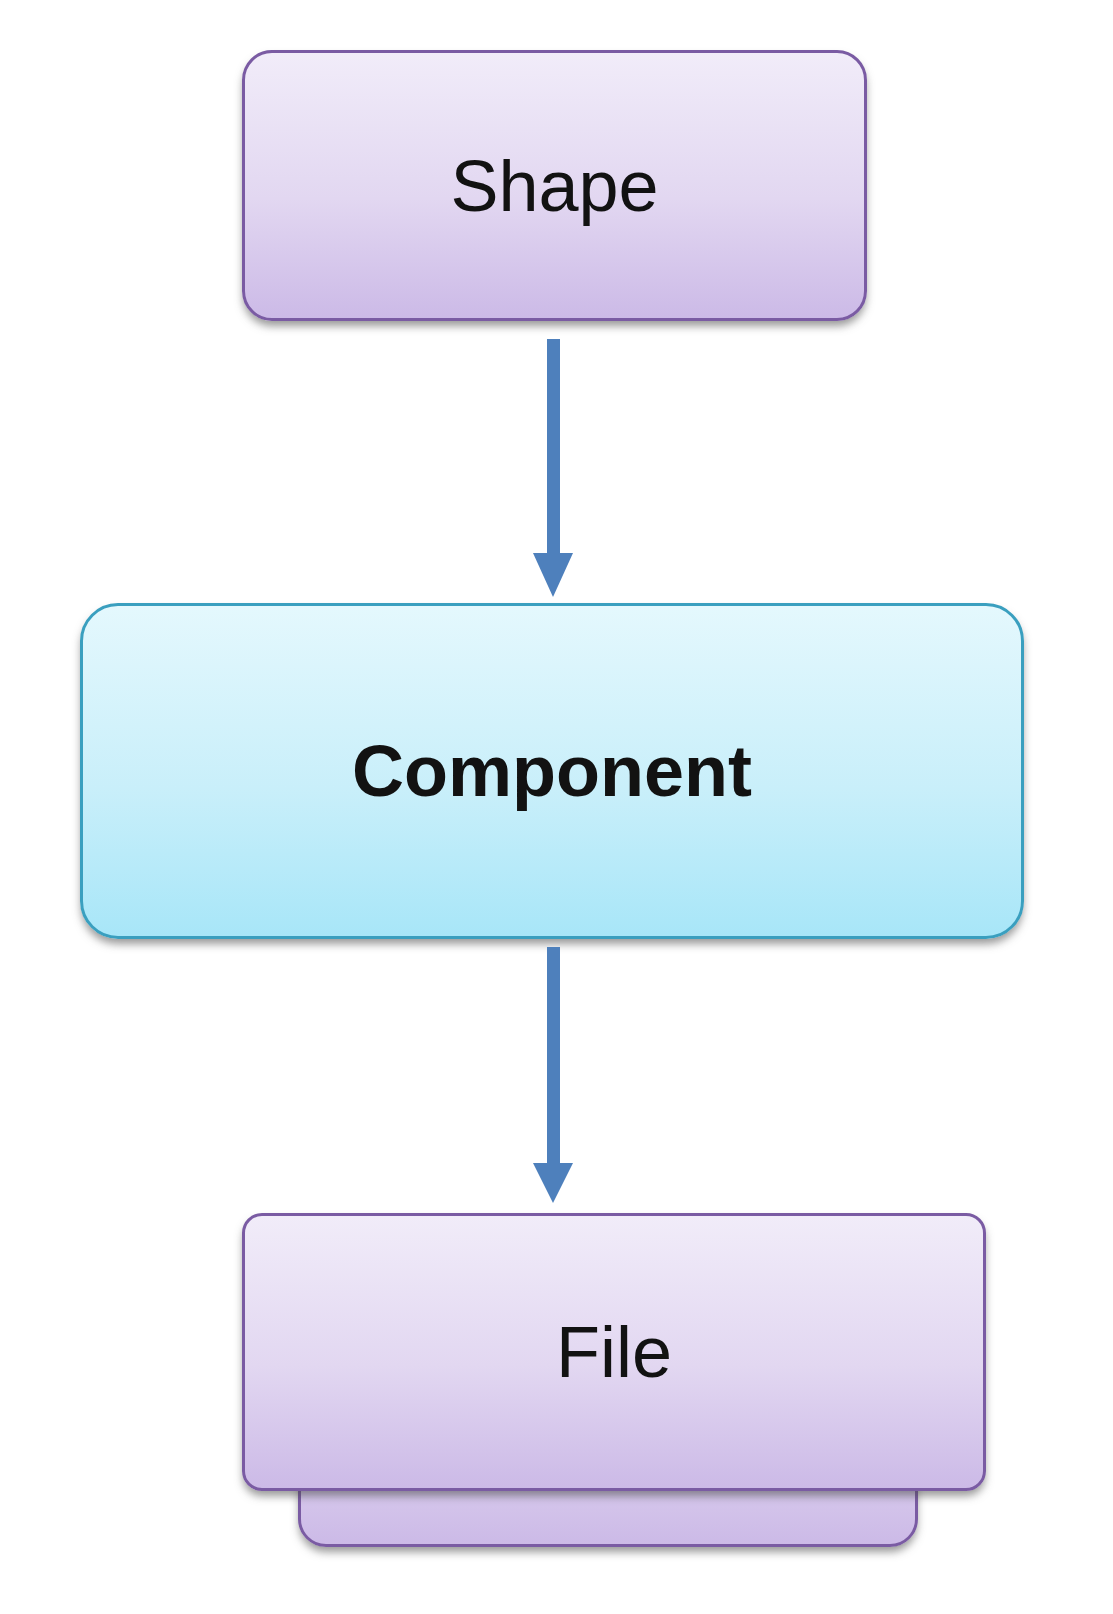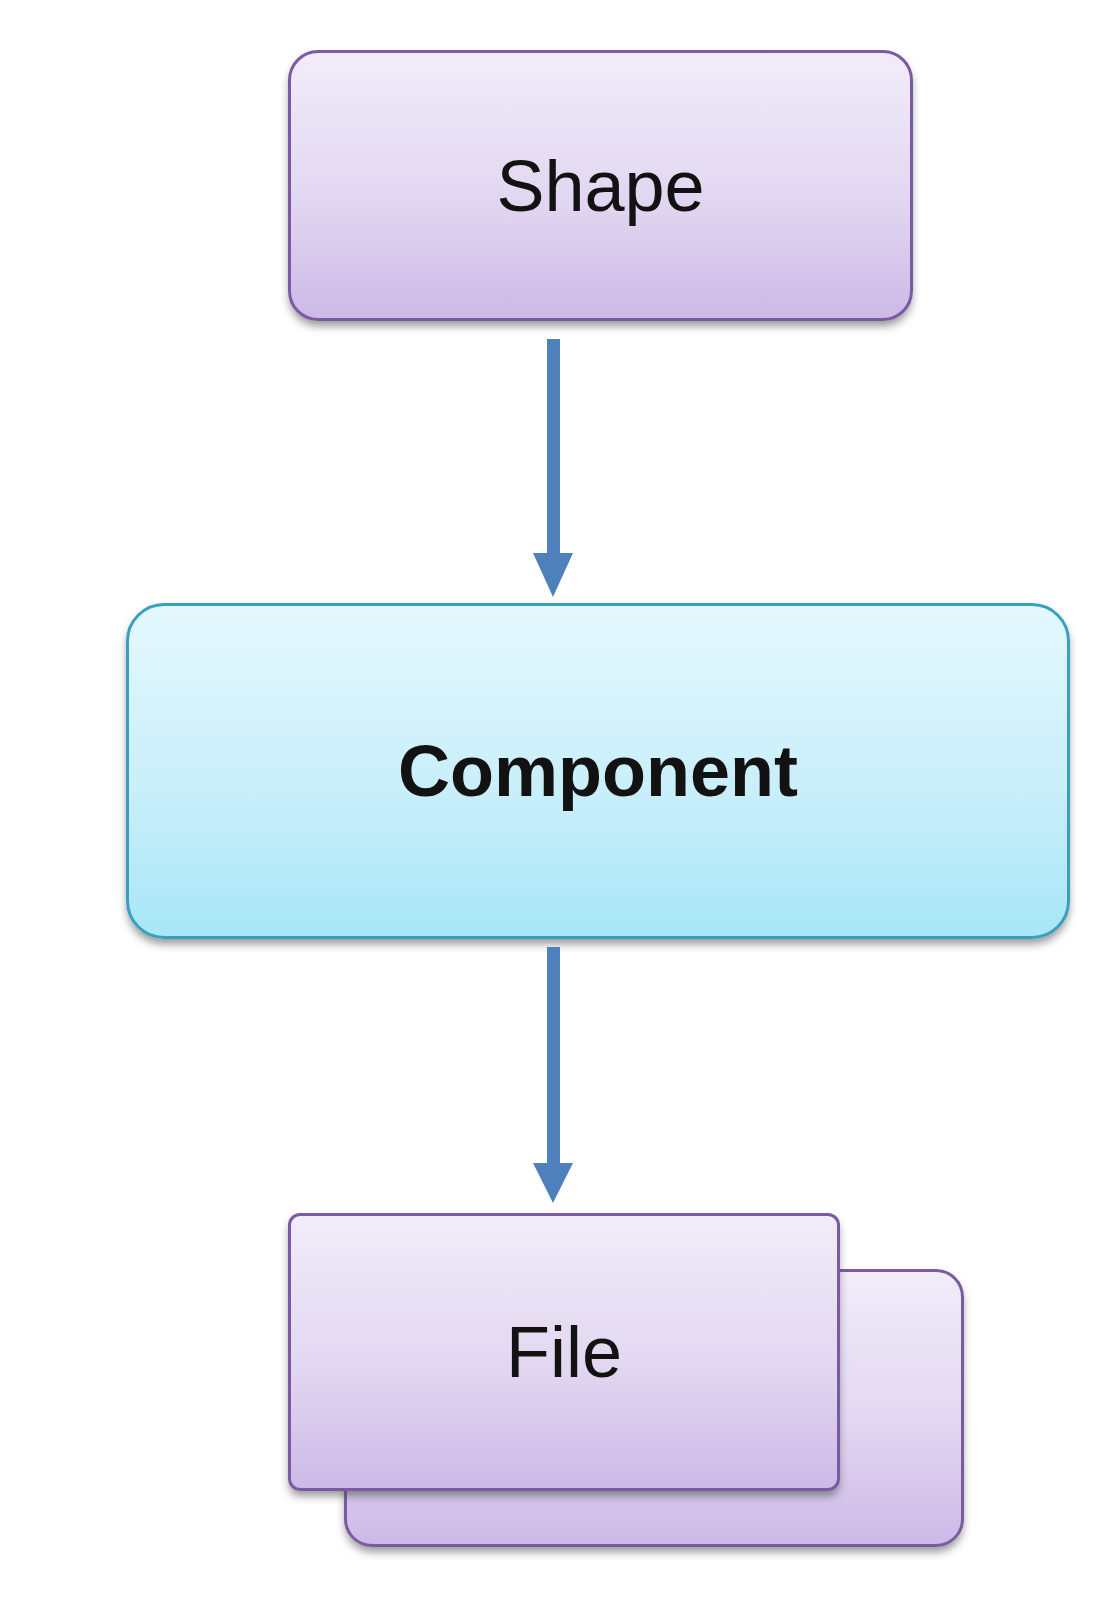--- a/index.html
+++ b/index.html
@@ -12,21 +12,20 @@
   }
   .node{
     position:absolute;
     box-sizing:border-box;
     display:flex;
     align-items:center;
     justify-content:center;
     font-size:72px;
     color:#121212;
     letter-spacing:0px;
-    margin-left:46px;
   }
   .purple-node{
     border:3px solid var(--purple-border);
     background:linear-gradient(to bottom,
       var(--purple-fill-top) 0%,
       var(--purple-fill-mid) 55%,
       var(--purple-fill-bottom) 100%);
     box-shadow:0 6px 9px -1px rgba(70,70,70,0.55);
   }
   .cyan-node{
@@ -34,21 +33,21 @@
     background:linear-gradient(to bottom,
       var(--cyan-fill-top) 0%,
       var(--cyan-fill-mid) 55%,
       var(--cyan-fill-bottom) 100%);
     box-shadow:0 6px 9px -1px rgba(70,70,70,0.55);
     font-weight:bold;
   }
   #node-shape{ left:242px; top:50px;  width:625px; height:271px; border-radius:30px; }
   #node-component{ left:80px; top:603px; width:944px; height:336px; border-radius:38px; }
   #node-file-back{ left:298px; top:1269px; width:620px; height:278px; border-radius:28px; z-index:1; }
-  #node-file-front{ left:242px; top:1213px; width:552px; height:278px; border-radius:12px; z-index:2; }
+  #node-file-front{ left:242px; top:1213px; width:744px; height:278px; border-radius:20px; z-index:2; }
 
   .arrow-shaft{
     position:absolute;
     width:13px;
     background:var(--arrow);
   }
   .arrow-head{
     position:absolute;
     width:0;height:0;
     border-left:20px solid transparent;

